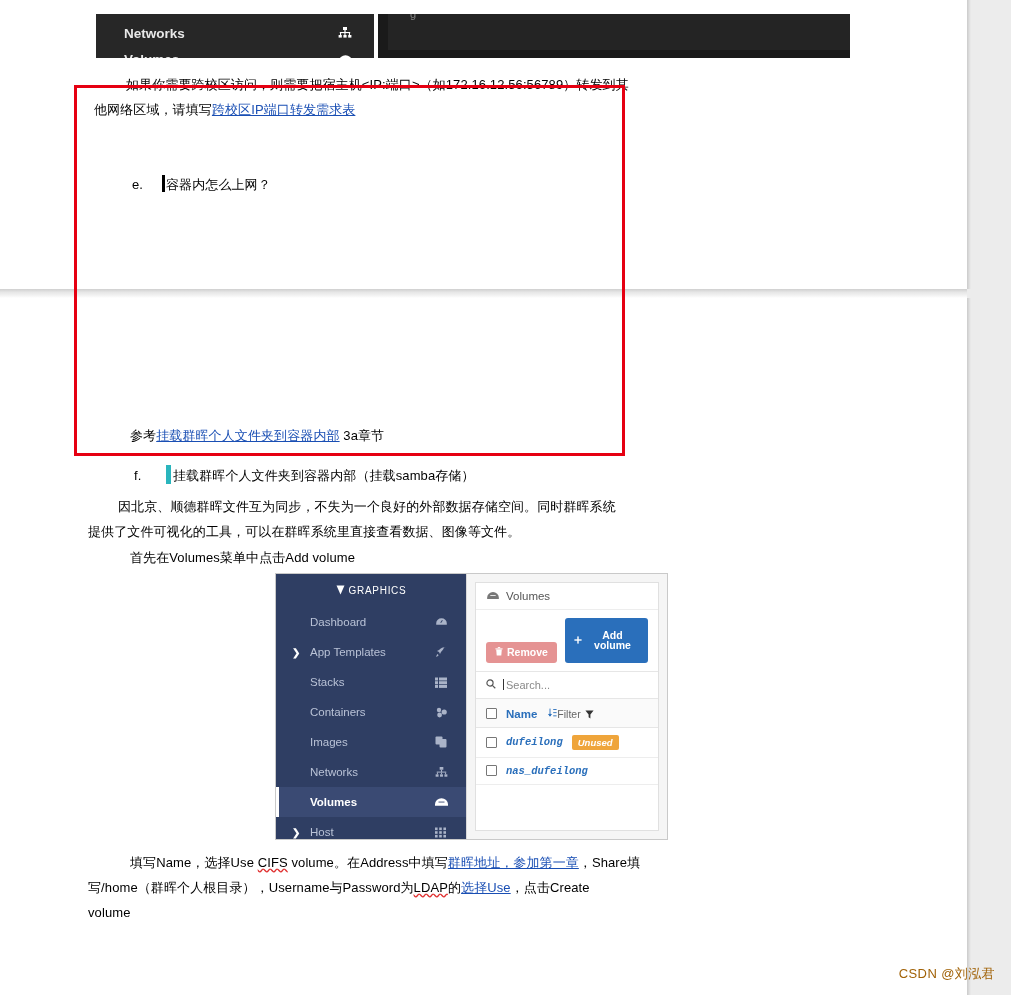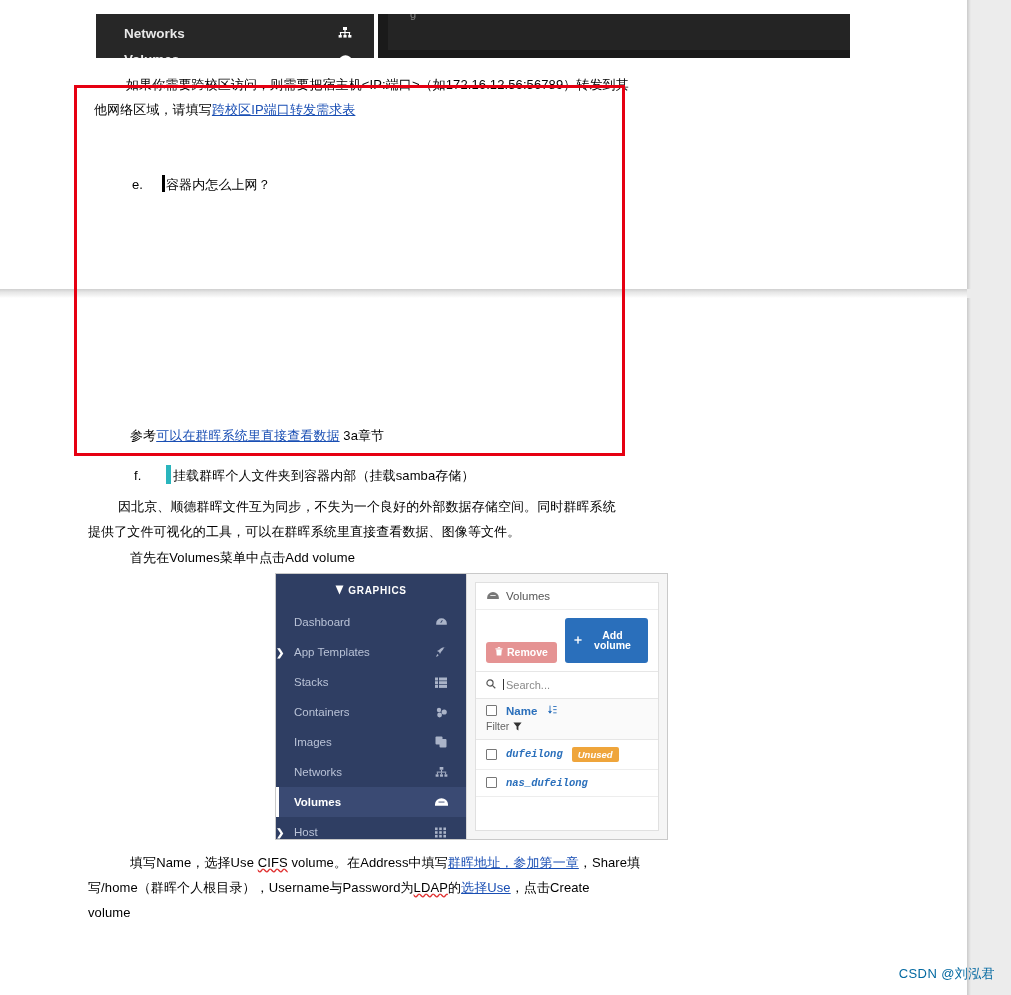--- a/index.html
+++ b/index.html
@@ -148,27 +148,27 @@
   #shot-sidebar {
     width: 190px;
     background: #2f3e63;
     position: relative;
     flex: 0 0 190px;
   }
   #shot-brand {
     height: 33px;
     display: flex; align-items: center; justify-content: center;
     color: #ffffff;
-    font-size: 10px; font-weight: 700; letter-spacing: .7px;
+    font-size: 10px; font-weight: 400; letter-spacing: .7px;
   }
   #shot-brand .bicon { margin-right: 4px; font-size: 10px; }
   .nav-item {
     height: 30px;
     display: flex; align-items: center;
-    padding: 0 16px 0 0;
+    padding: 0 16px 0 16px;
     color: #b9c2d6;
     font-size: 11.5px;
     position: relative;
   }
   .nav-item .caret {
     width: 12px; font-size: 10px; color: #ffffff; font-weight: 700;
     flex: 0 0 12px;
   }
   .nav-item .nolbl { width: 12px; flex: 0 0 12px; }
   .nav-item .nlabel { flex: 1; margin-left: 6px; }
@@ -225,21 +225,21 @@
     display: flex; align-items: center; gap: 7px;
     padding: 7px 10px;
     border-bottom: 1px solid #e6e6e6;
     font-size: 11px; color: #8a8a8a;
   }
   #vol-search .sicon { color: #555; font-size: 11px; }
   #vol-search .scursor {
     display:inline-block; width:1px; height:11px; background:#333; margin-right:-5px;
   }
   #vol-head {
-    display: flex; flex-direction: column;
+    display: flex; flex-direction: row;
     padding: 6px 10px 4px 10px;
     border-bottom: 1px solid #e6e6e6;
     background: #fafafa;
   }
   .chk {
     width: 11px; height: 11px;
     border: 1.4px solid #777;
     background: #fff;
     flex: 0 0 11px;
     border-radius: 1px;
@@ -268,21 +268,21 @@
     font-weight: 700;
     padding: 2px 6px;
     border-radius: 2px;
   }
   #vol-filler { flex: 1; background:#fff; }
 
   
   #watermark {
     position: absolute;
     right: 16px; bottom: 12px;
-    color: #0369a1;
+    color: #a16207;
     font-size: 13px;
     letter-spacing: .4px;
   }
 </style>
 </head>
 <body>
 
 <div id="root">
 
   <div class="page" id="page-top"></div>
@@ -331,21 +331,21 @@
   <div class="doc-text" id="p-cross">
     <span class="ind"></span><span>如果你需要跨校区访问，则需要把宿主机&lt;IP:端口&gt;（如172.16.12.56:56789）转发到其</span><br>
     <span>他网络区域，请填写</span><span class="lnk">跨校区IP端口转发需求表</span>
   </div>
 
   <div class="doc-text" id="li-e">
     <span class="marker">e.</span><span class="cursor-black"></span><span>容器内怎么上网？</span>
   </div>
 
   <div class="doc-text" id="p-ref">
-    <span>参考</span><span class="lnk">可以在群晖系统里直接查看数据</span><span> 3a章节</span>
+    <span>参考</span><span class="lnk">挂载群晖个人文件夹到容器内部</span><span> 3a章节</span>
   </div>
 
   <div class="doc-text" id="li-f">
     <span class="marker">f.</span><span class="cursor-teal"></span><span>挂载群晖个人文件夹到容器内部（挂载samba存储）</span>
   </div>
 
   <div class="doc-text" id="p-sync">
     <span class="ind"></span><span>因北京、顺德群晖文件互为同步，不失为一个良好的外部数据存储空间。同时群晖系统</span><br>
     <span>提供了文件可视化的工具，可以在群晖系统里直接查看数据、图像等文件。</span>
   </div>

